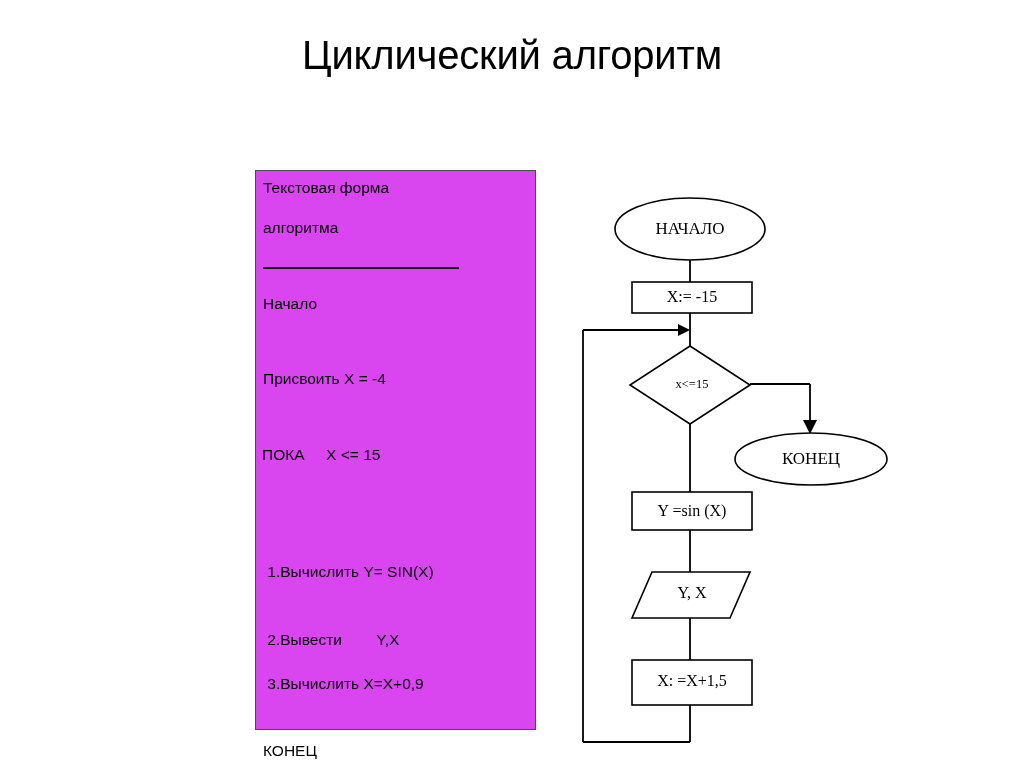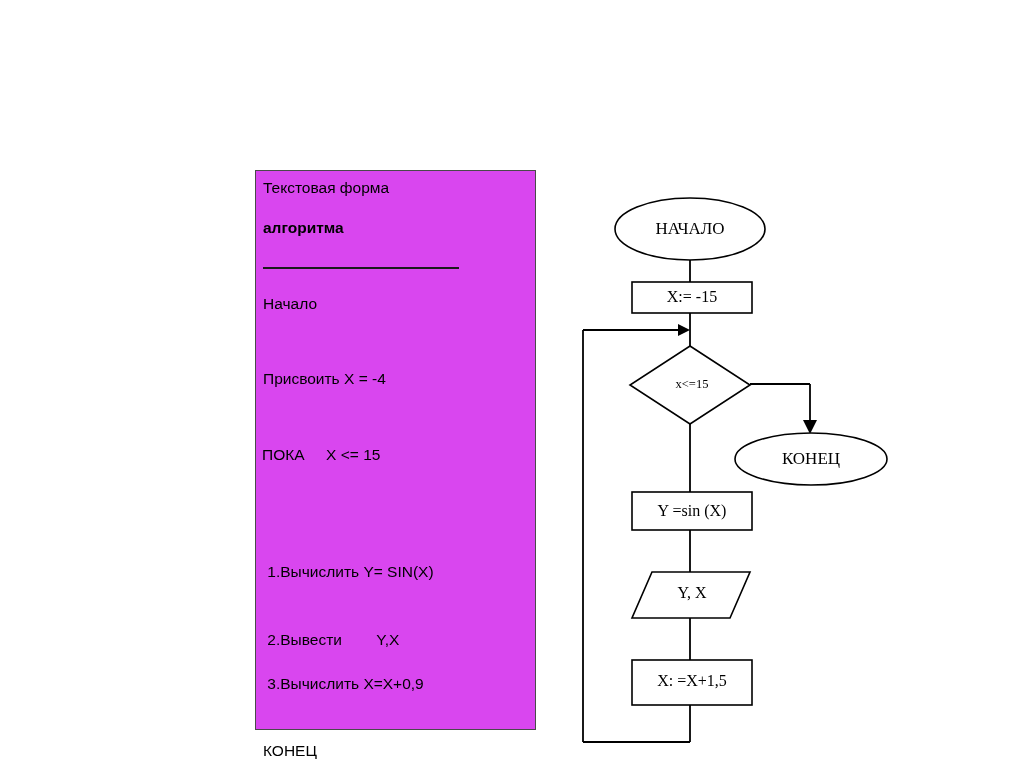--- a/index.html
+++ b/index.html
@@ -99,26 +99,27 @@
   .fc-label-lg { font-size: 17px; }
   .fc-label-md { font-size: 16px; }
   .fc-label-sm { font-size: 12.5px; }
 </style>
 </head>
 <body>
 
 <div id="slide">
 
   <div id="title-block">
+    <span class="tline">Циклический алгоритм</span>
   </div>
 
   <div id="text-form-panel">
     <div class="tf-line" style="left:7px; top:8px;">Текстовая форма</div>
 
-    <div class="tf-line" style="left:7px; top:48px;font-weight:bold;">алгоритма</div>
+    <div class="tf-line" style="left:7px; top:48px;">алгоритма</div>
 
     <div id="tf-rule"></div>
 
     <div class="tf-line" style="left:7px; top:124px;">Начало</div>
 
     <div class="tf-line" style="left:7px; top:199px;">Присвоить X = -4</div>
 
     <div class="tf-line" style="left:6px; top:275px;">ПОКА     X &lt;= 15</div>
 
     <div class="tf-line" style="left:7px; top:352px;margin-top:40px;"> 1.Вычислить Y= SIN(X)</div>

